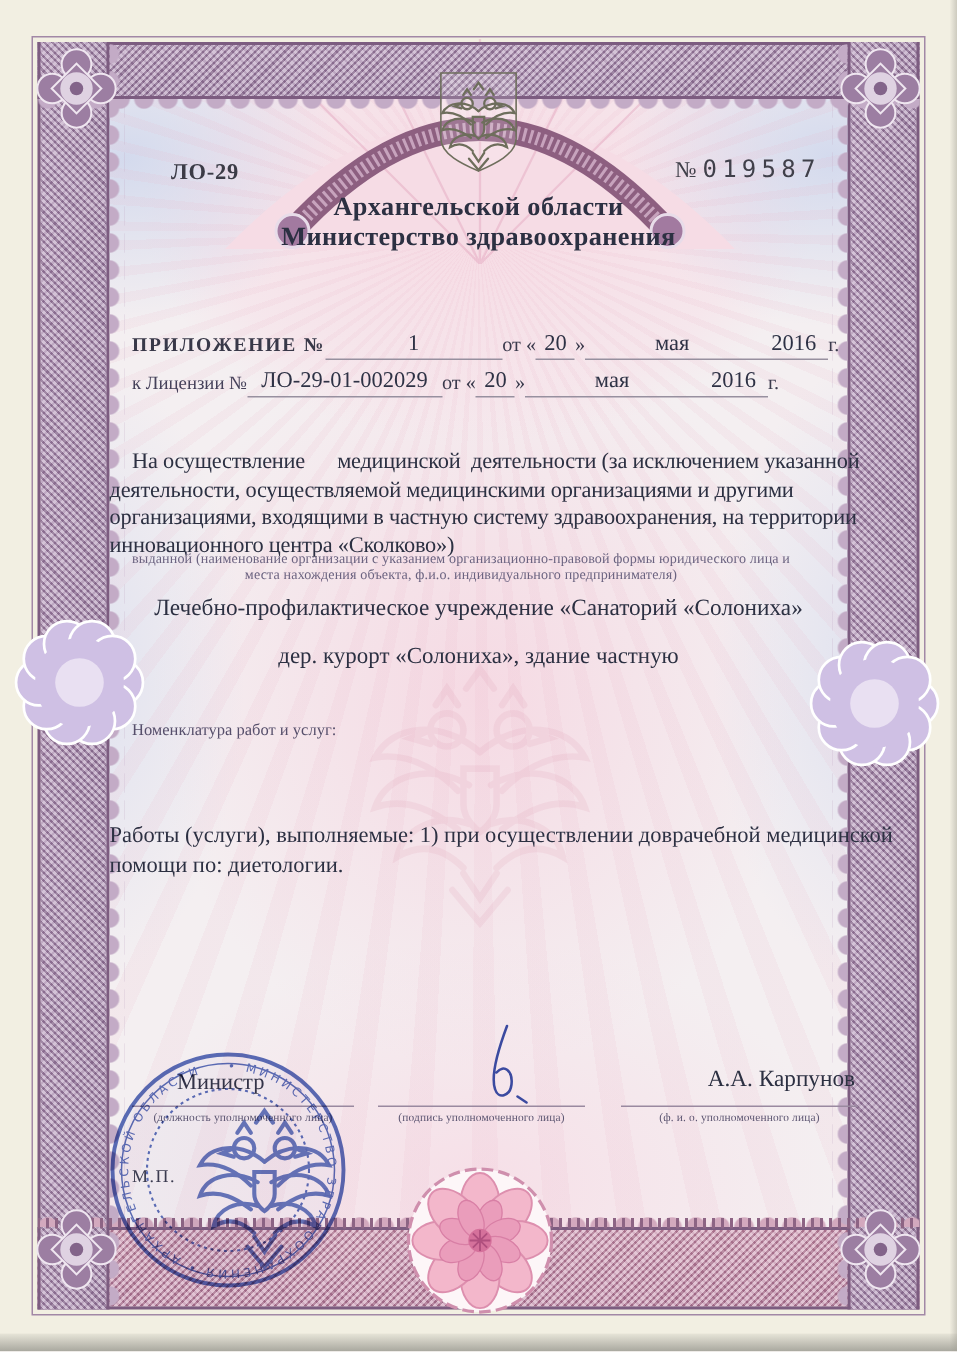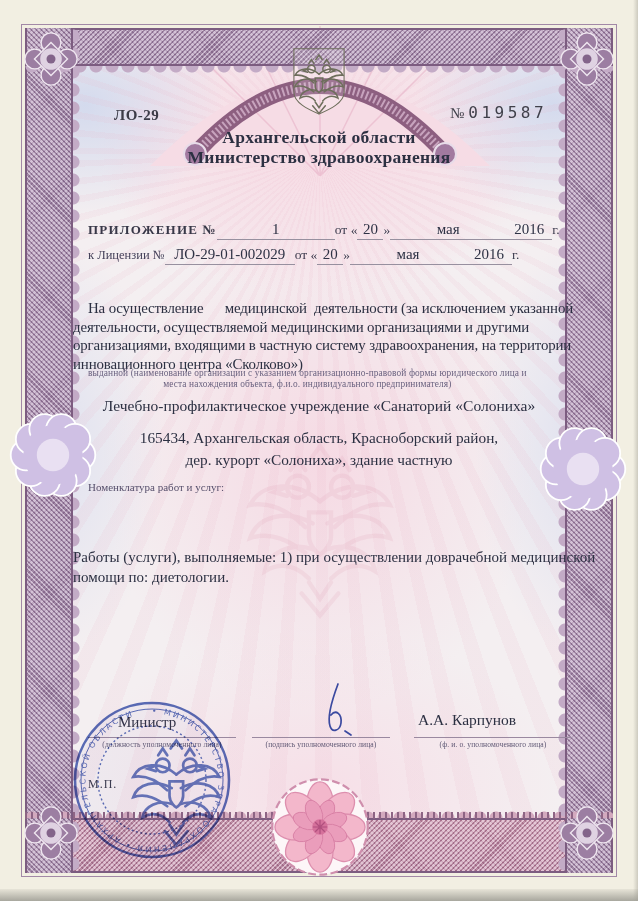--- a/index.html
+++ b/index.html
@@ -96,21 +96,21 @@
   .para div { white-space:pre; }
   .para .indent { padding-left:15px; }
   .issued-note { left:88px; top:368px; font-size:9.4px; line-height:10.8px; color:#6b6380; letter-spacing:.1px;text-align:center; }
   .org { left:0; right:0; top:397px; text-align:center; font-size:15.5px; color:#2c3042; }
   .addr { left:0; right:0; top:427px; text-align:center; font-size:15.3px; line-height:21.5px; color:#2c3042; }
   .nomenclature { left:88px; top:481px; font-size:11px; color:#564f6b; }
   .works { left:73px; top:506px; font-size:15px; line-height:19.5px; color:#2c3042;margin-top:42px; }
   .works div { white-space:pre; }
 
   .sig-position { left:118px; top:714px; font-size:15px; color:#343448; }
-  .sig-name { left:418px; top:711px; width:152px; text-align:left; font-size:15.5px; color:#2c3042; }
+  .sig-name { left:418px; top:711px; width:152px; text-align:right; font-size:15.5px; color:#2c3042; }
   .sig-line { border-top:1px solid #9a89a0; height:0; }
   .line-position { left:88px;  top:737px; width:148px; }
   .line-sign     { left:252px; top:737px; width:138px; }
   .line-name     { left:414px; top:737px; width:158px; }
   .sig-note { font-size:7.6px; color:#5d5672; text-align:center; letter-spacing:.1px; }
   .note-position { left:88px;  top:740px; width:148px; }
   .note-sign     { left:252px; top:740px; width:138px; }
   .note-name     { left:414px; top:740px; width:158px; }
   .seal-mark { left:88px; top:777px; font-size:12px; letter-spacing:1px; color:#3c3c50; }
 
@@ -306,21 +306,20 @@
     </div>
 
     <div class="abs issued-note">
       <div>выданной (наименование организации с указанием организационно-правовой формы юридического лица и</div>
       <div>места нахождения объекта, ф.и.о. индивидуального предпринимателя)</div>
     </div>
 
     <div class="abs org">Лечебно-профилактическое учреждение «Санаторий «Солониха»</div>
 
     <div class="abs addr">
-      <div>165434, Архангельская область, Красноборский район,</div>
       <div>дер. курорт «Солониха», здание частную</div>
     </div>
 
     <div class="abs nomenclature">Номенклатура работ и услуг:</div>
 
     <div class="abs works">
       <div>Работы (услуги), выполняемые: 1) при осуществлении доврачебной медицинской</div>
       <div>помощи по: диетологии.</div>
     </div>
 

